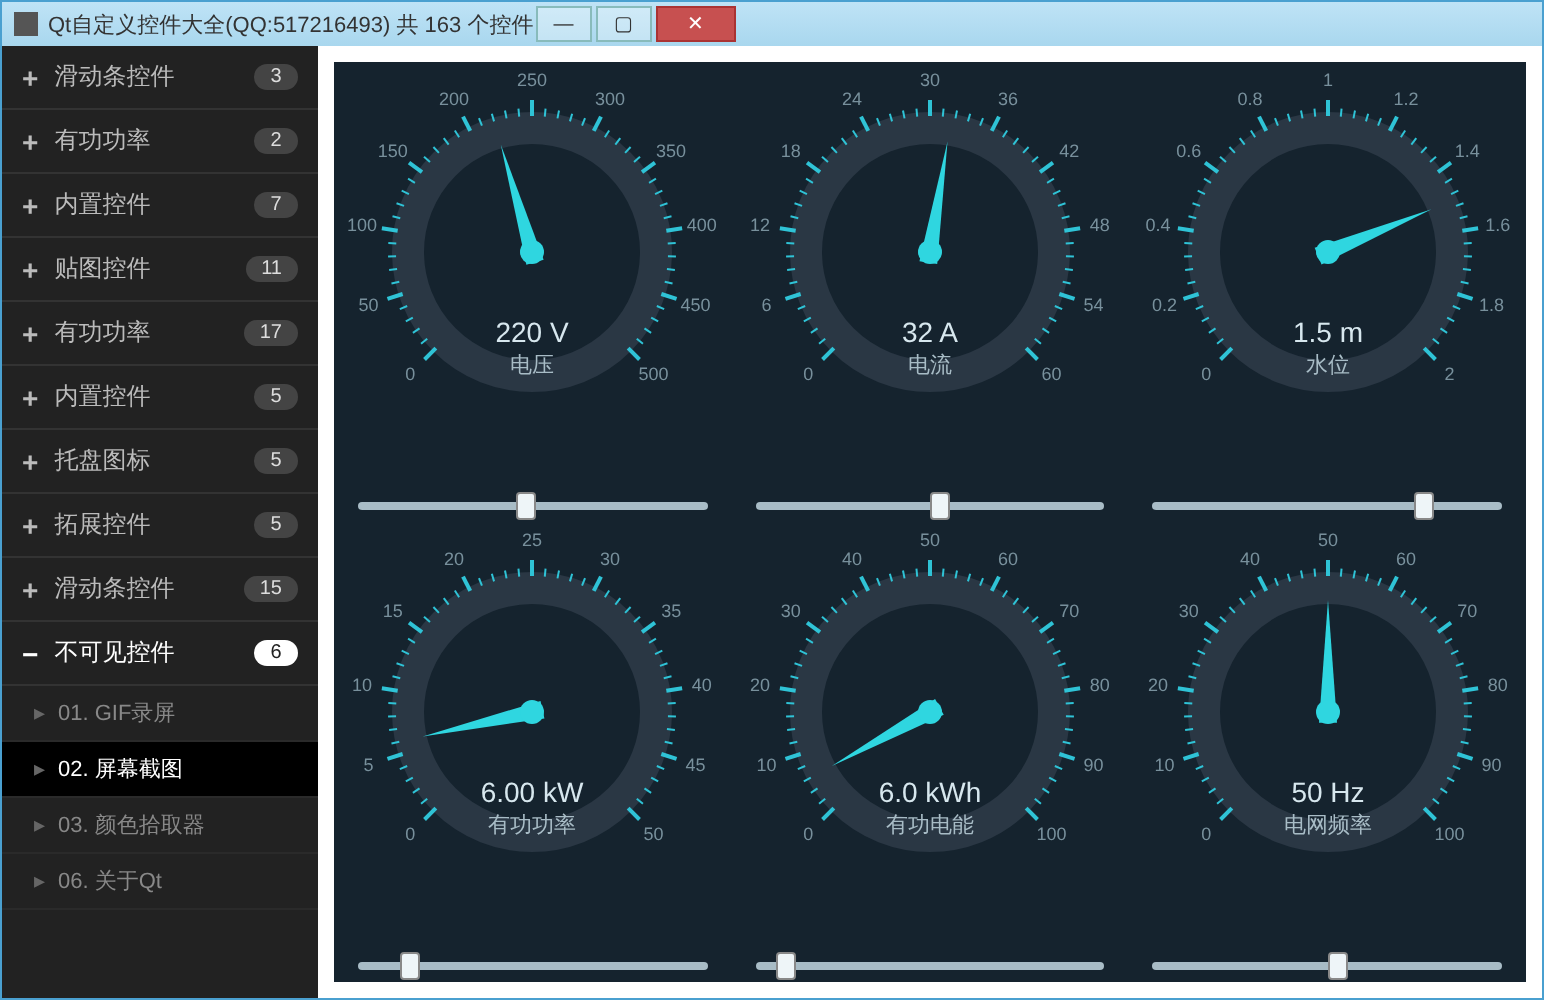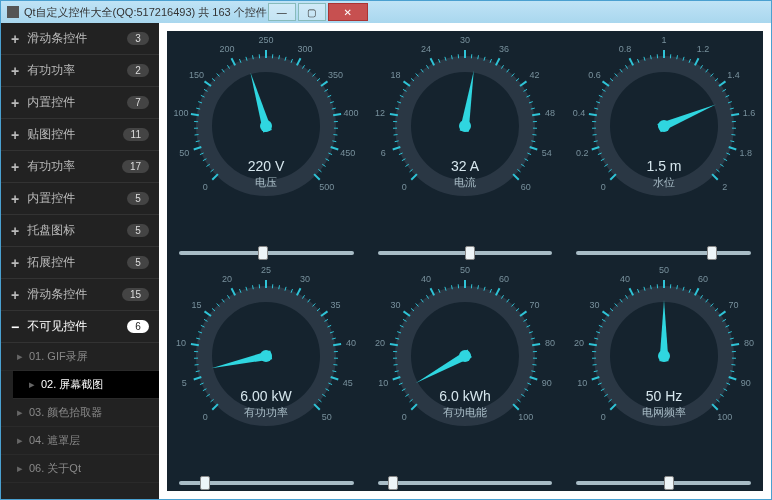--- a/index.html
+++ b/index.html
@@ -19,21 +19,21 @@
   
   .sidebar { width: 158px; background: #222; color:#bbb; font-size: 12px; overflow:hidden; }
   .navitem { display:flex; align-items:center; justify-content:space-between; padding: 7px 10px; border-bottom:1px solid #333; cursor:pointer; }
   .navitem .l { display:flex; align-items:center; gap:8px; }
   .plus { font-weight:bold; font-size: 14px; line-height: 1; }
   .badge { background:#444; color:#ddd; font-size:10px; border-radius:8px; padding: 1px 8px; min-width: 22px; text-align:center; }
   .navitem.expanded .badge { background:#fff; color:#222; }
   .navitem.expanded { color:#fff; }
   .subitem { padding: 6px 10px 6px 16px; font-size: 11px; color:#888; border-bottom:1px solid #2a2a2a; cursor:pointer; }
   .subitem .chevron { display:inline-block; width: 6px; margin-right: 6px; color:#666; }
-  .subitem.selected { background:#000; color:#fff;margin-left:12px; }
+  .subitem.selected { background:#000; color:#fff; }
 
   
   .main { flex:1; padding: 8px; background:#fff; }
   .panel { width:100%; height:100%; background:#15232e; }
   .grid { display:grid; grid-template-columns: 1fr 1fr 1fr; grid-template-rows: 1fr 1fr; width:100%; height:100%; }
   .cell { position:relative; display:flex; flex-direction:column; align-items:center; justify-content:flex-start; }
   .gauge-wrap { width:190px; height:190px; position:relative; }
   .gauge-wrap svg { width:100%; height:100%; }
   .label-big { fill:#d7e7ee; font-size:14px; text-anchor:middle; }
   .label-sub { fill:#a8bcc6; font-size:11px; text-anchor:middle; }
@@ -124,21 +124,20 @@
         <div class="navitem expanded">
           <span class="l">
             <span class="plus">−</span>
             <span>不可见控件</span>
           </span>
           <span class="badge">6</span>
         </div>
         <div class="subitem"><span class="chevron">▸</span><span>01. GIF录屏</span></div>
         <div class="subitem selected"><span class="chevron">▸</span><span>02. 屏幕截图</span></div>
         <div class="subitem"><span class="chevron">▸</span><span>03. 颜色拾取器</span></div>
-        <div class="subitem"><span class="chevron">▸</span><span>04. 遮罩层</span></div>
         <div class="subitem"><span class="chevron">▸</span><span>06. 关于Qt</span></div>
       </div>
     <div class="main">
       <div class="panel">
         <div class="grid" id="grid">
             <div class="cell">
     <div class="gauge-wrap">
       <svg viewBox="0 0 190 190">
         <circle cx="95" cy="95" r="62" fill="none" stroke="#2a3744" stroke-width="16"></circle>
         <line x1="46.91673887931476" y1="143.08326112068522" x2="41.25988462982237" y2="148.7401153701776" stroke="#2fc3d6" stroke-width="2"></line>

